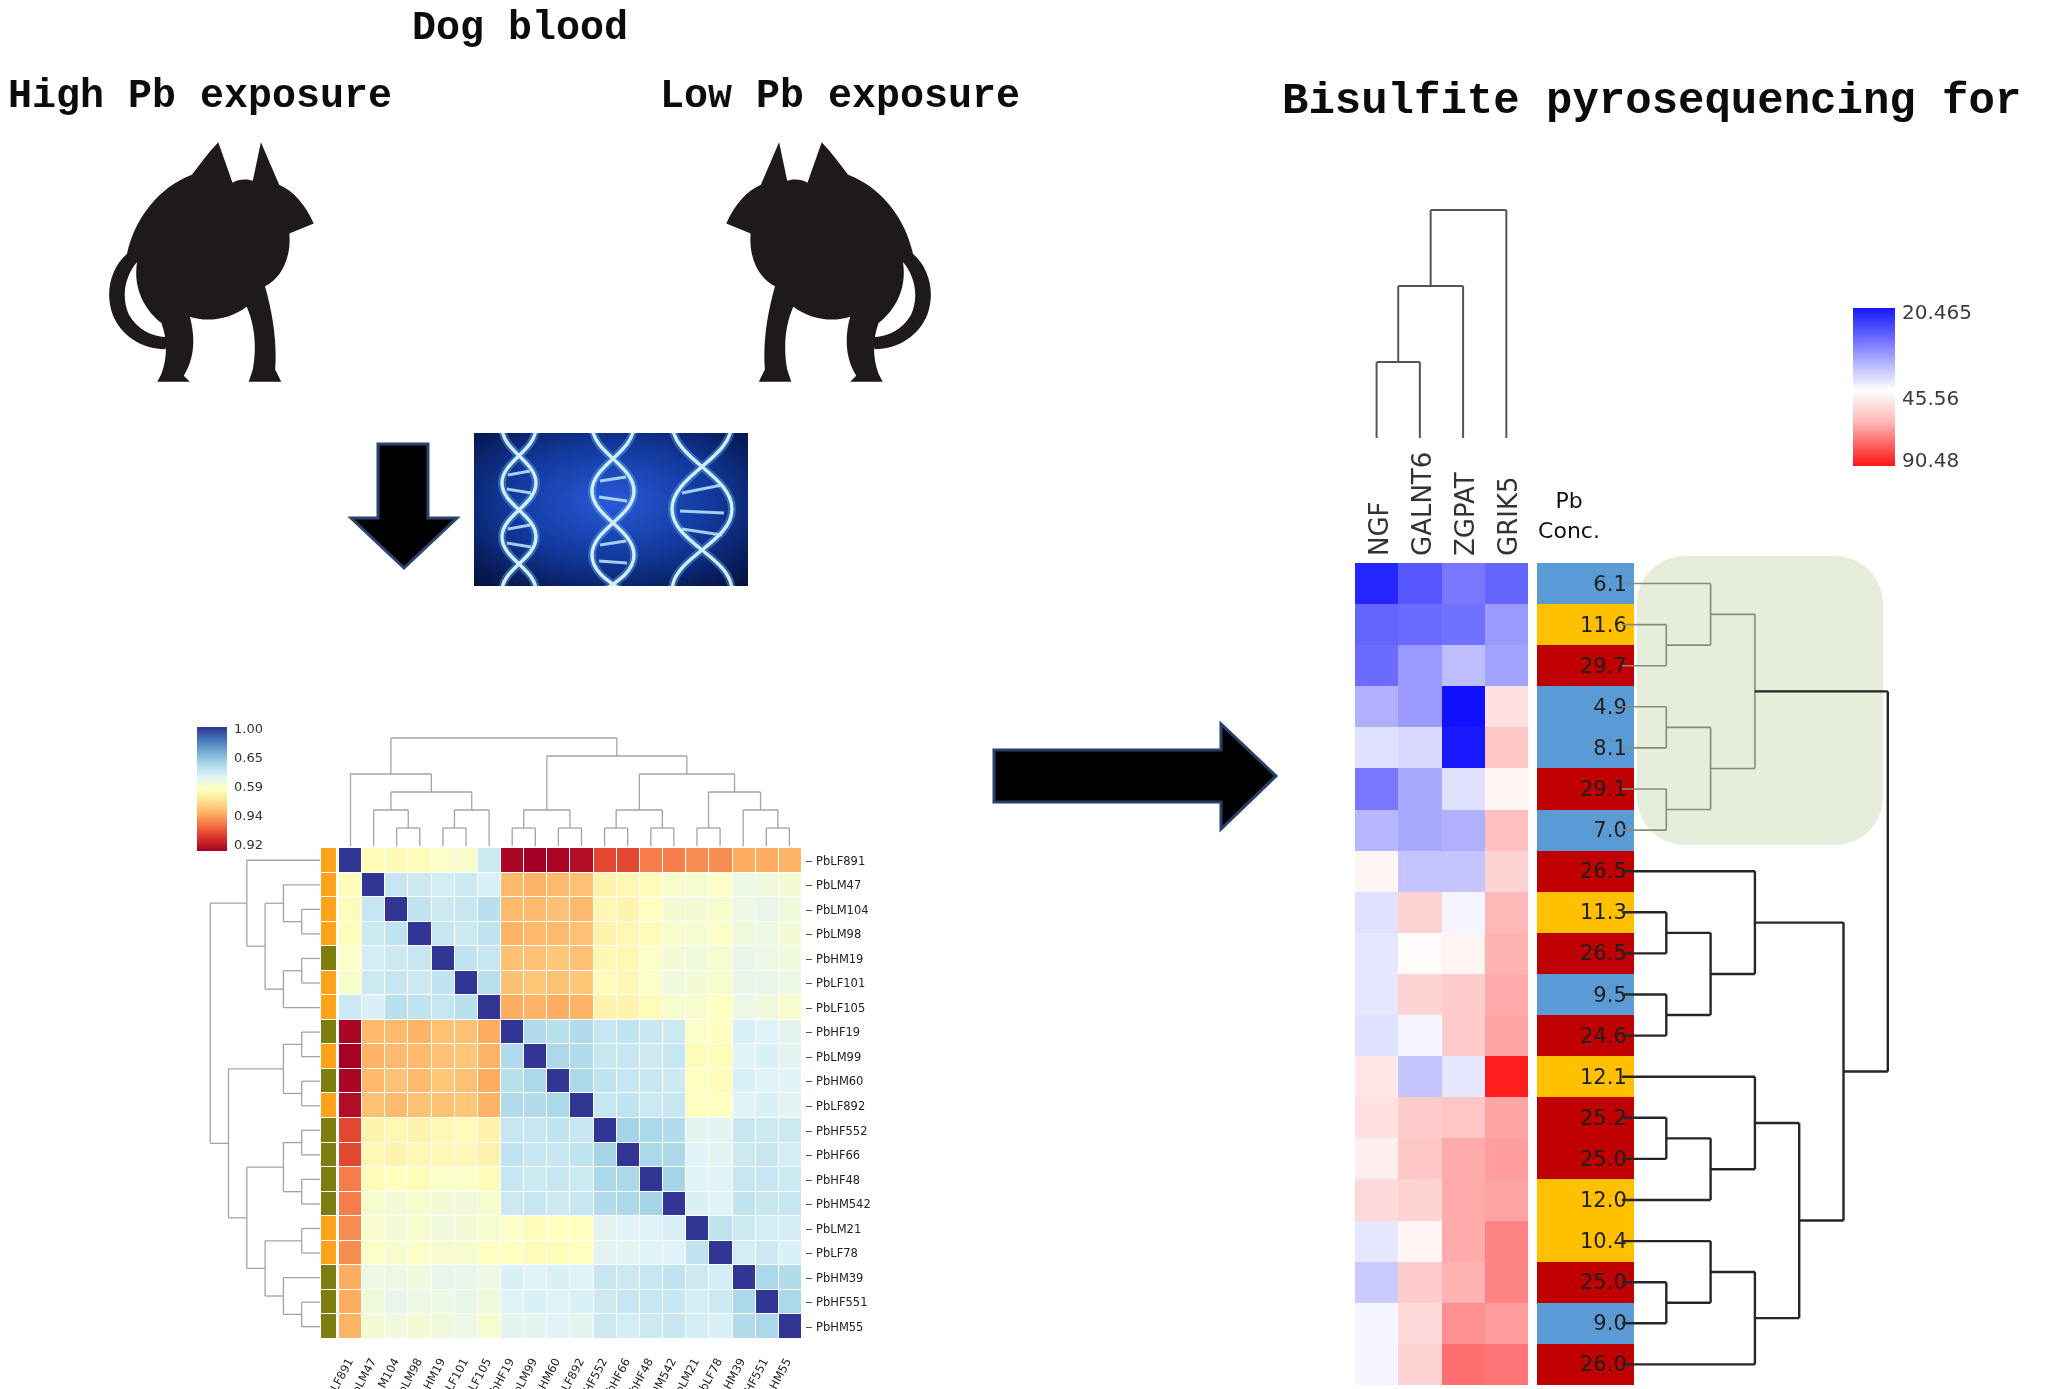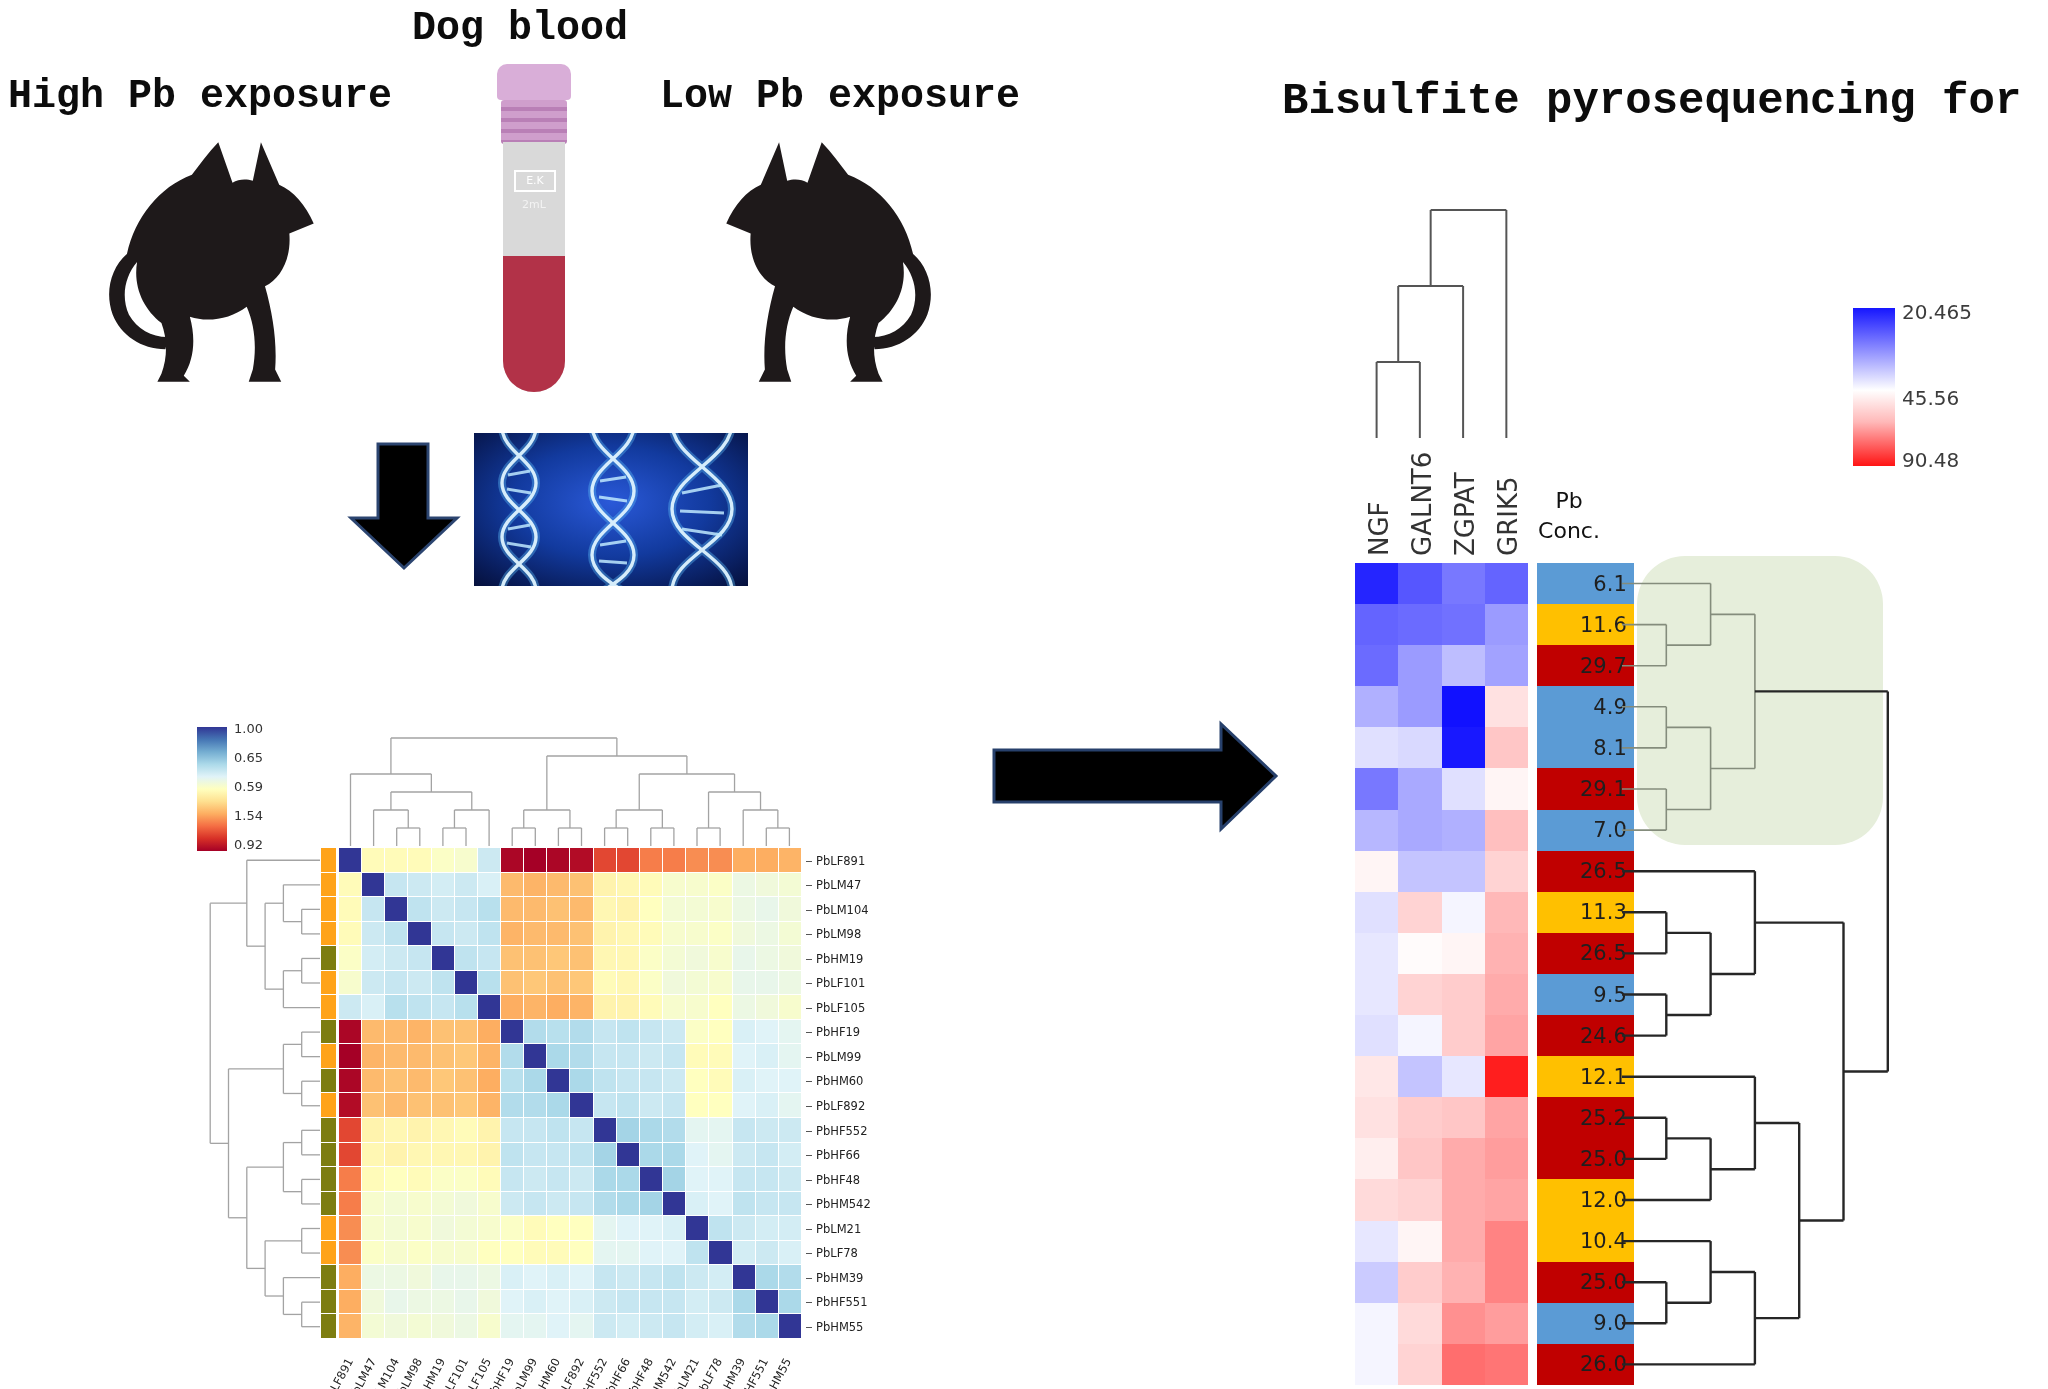--- a/index.html
+++ b/index.html
@@ -61,31 +61,20 @@
   <svg class="abs" style="left:655px;top:128px;transform:scaleX(-1);" width="305" height="268" viewBox="0 0 300 264">
     <path fill="#1e191a" d="M136,14 L150,54 C156,50 164,50 170,52 L178,14 L196,56
       C210,62 222,76 230,94 L206,104 C208,128 198,148 182,156 C190,184 194,212 192,238
       L198,250 L166,250 L170,238 C174,216 172,194 164,176 C148,188 126,192 108,186
       C114,208 112,228 102,244 L108,250 L76,250 L80,242 C86,226 86,208 80,192
       C62,178 52,156 56,132 C44,146 40,166 48,184 C56,198 70,206 86,206 L84,218
       C60,218 40,204 32,184 C24,162 30,138 46,124 C54,88 78,58 110,46
       C118,36 126,24 136,14 Z"></path>
   </svg>
 
-  <div class="abs" style="left:492px;top:64px;width:84px;height:330px;">
-    <div class="tube-part" style="left:5px;top:0;width:74px;height:36px;background:#d9aed8;border-radius:10px 10px 4px 4px;"></div>
-    <div class="tube-part" style="left:9px;top:36px;width:66px;height:44px;border-radius:3px;
-         background:repeating-linear-gradient(to bottom,#cf9ecc 0 7px,#b97fb6 7px 11px);"></div>
-    <div class="tube-part" style="left:11px;top:78px;width:62px;height:250px;background:#d9d9d9;border-radius:0 0 31px 31px;"></div>
-    <div class="tube-part" style="left:11px;top:192px;width:62px;height:136px;background:#b23248;border-radius:0 0 31px 31px;"></div>
-    <div class="tube-part" style="left:22px;top:106px;width:38px;height:18px;border:2px solid #fff;color:#fff;
-         font-size:11px;text-align:center;line-height:18px;font-family:'DejaVu Sans',sans-serif;">E.K</div>
-    <div class="tube-part" style="left:22px;top:134px;width:40px;color:#f3f3f3;font-size:11px;text-align:center;
-         font-family:'DejaVu Sans',sans-serif;">2mL</div>
-  </div>
 
   <svg class="abs" style="left:340px;top:436px;" width="130" height="140" viewBox="0 0 130 140">
     <polygon points="38,8 88,8 88,82 117,82 64,132 11,82 38,82" fill="#000" stroke="#2c4570" stroke-width="3"></polygon>
   </svg>
 
   <svg class="abs" style="left:474px;top:433px;" width="274" height="153" viewBox="0 0 274 153">
     <defs>
       <radialGradient id="dnaGrad" cx="50%" cy="45%" r="80%">
         <stop offset="0%" stop-color="#2a59d8"></stop>
           <stop offset="45%" stop-color="#123a9e"></stop>
@@ -124,21 +113,21 @@
       <line x1="208" y1="96" x2="248" y2="102"></line>
     </g>
   </svg>
 
 
   <div id="colorbarL"></div>
   <div id="cbTicksL" class="abs">
       <div class="cbtickL" style="left: 234px; top: 721px;">1.00</div>
       <div class="cbtickL" style="left: 234px; top: 750px;">0.65</div>
       <div class="cbtickL" style="left: 234px; top: 779px;">0.59</div>
-      <div class="cbtickL" style="left: 234px; top: 808px;">1.54</div>
+      <div class="cbtickL" style="left: 234px; top: 808px;">0.94</div>
       <div class="cbtickL" style="left: 234px; top: 837px;">0.92</div>
     </div>
   <div id="stripL">
       <div style="background: rgb(255, 163, 25);"></div>
       <div style="background: rgb(255, 163, 25);"></div>
       <div style="background: rgb(255, 163, 25);"></div>
       <div style="background: rgb(255, 163, 25);"></div>
       <div style="background: rgb(125, 125, 16);"></div>
       <div style="background: rgb(255, 163, 25);"></div>
       <div style="background: rgb(255, 163, 25);"></div>

